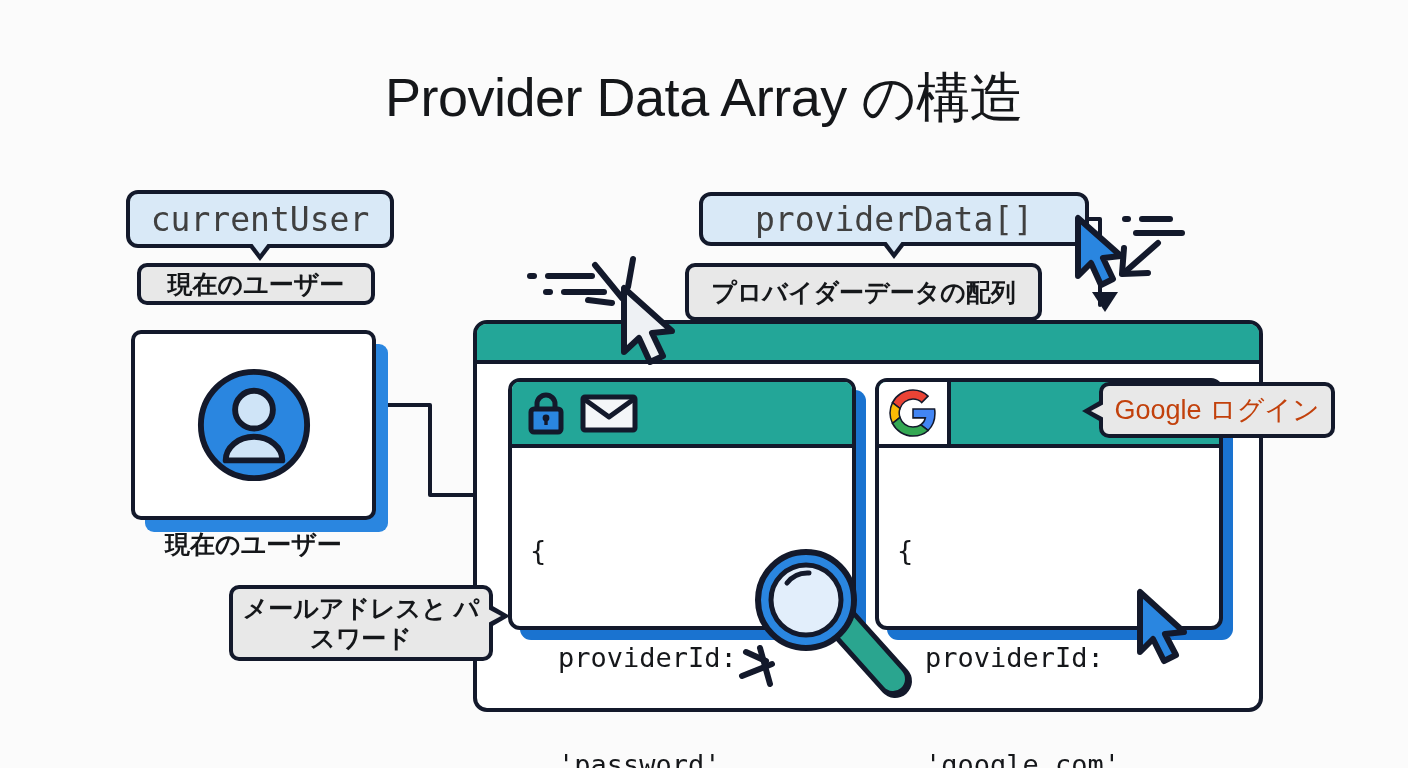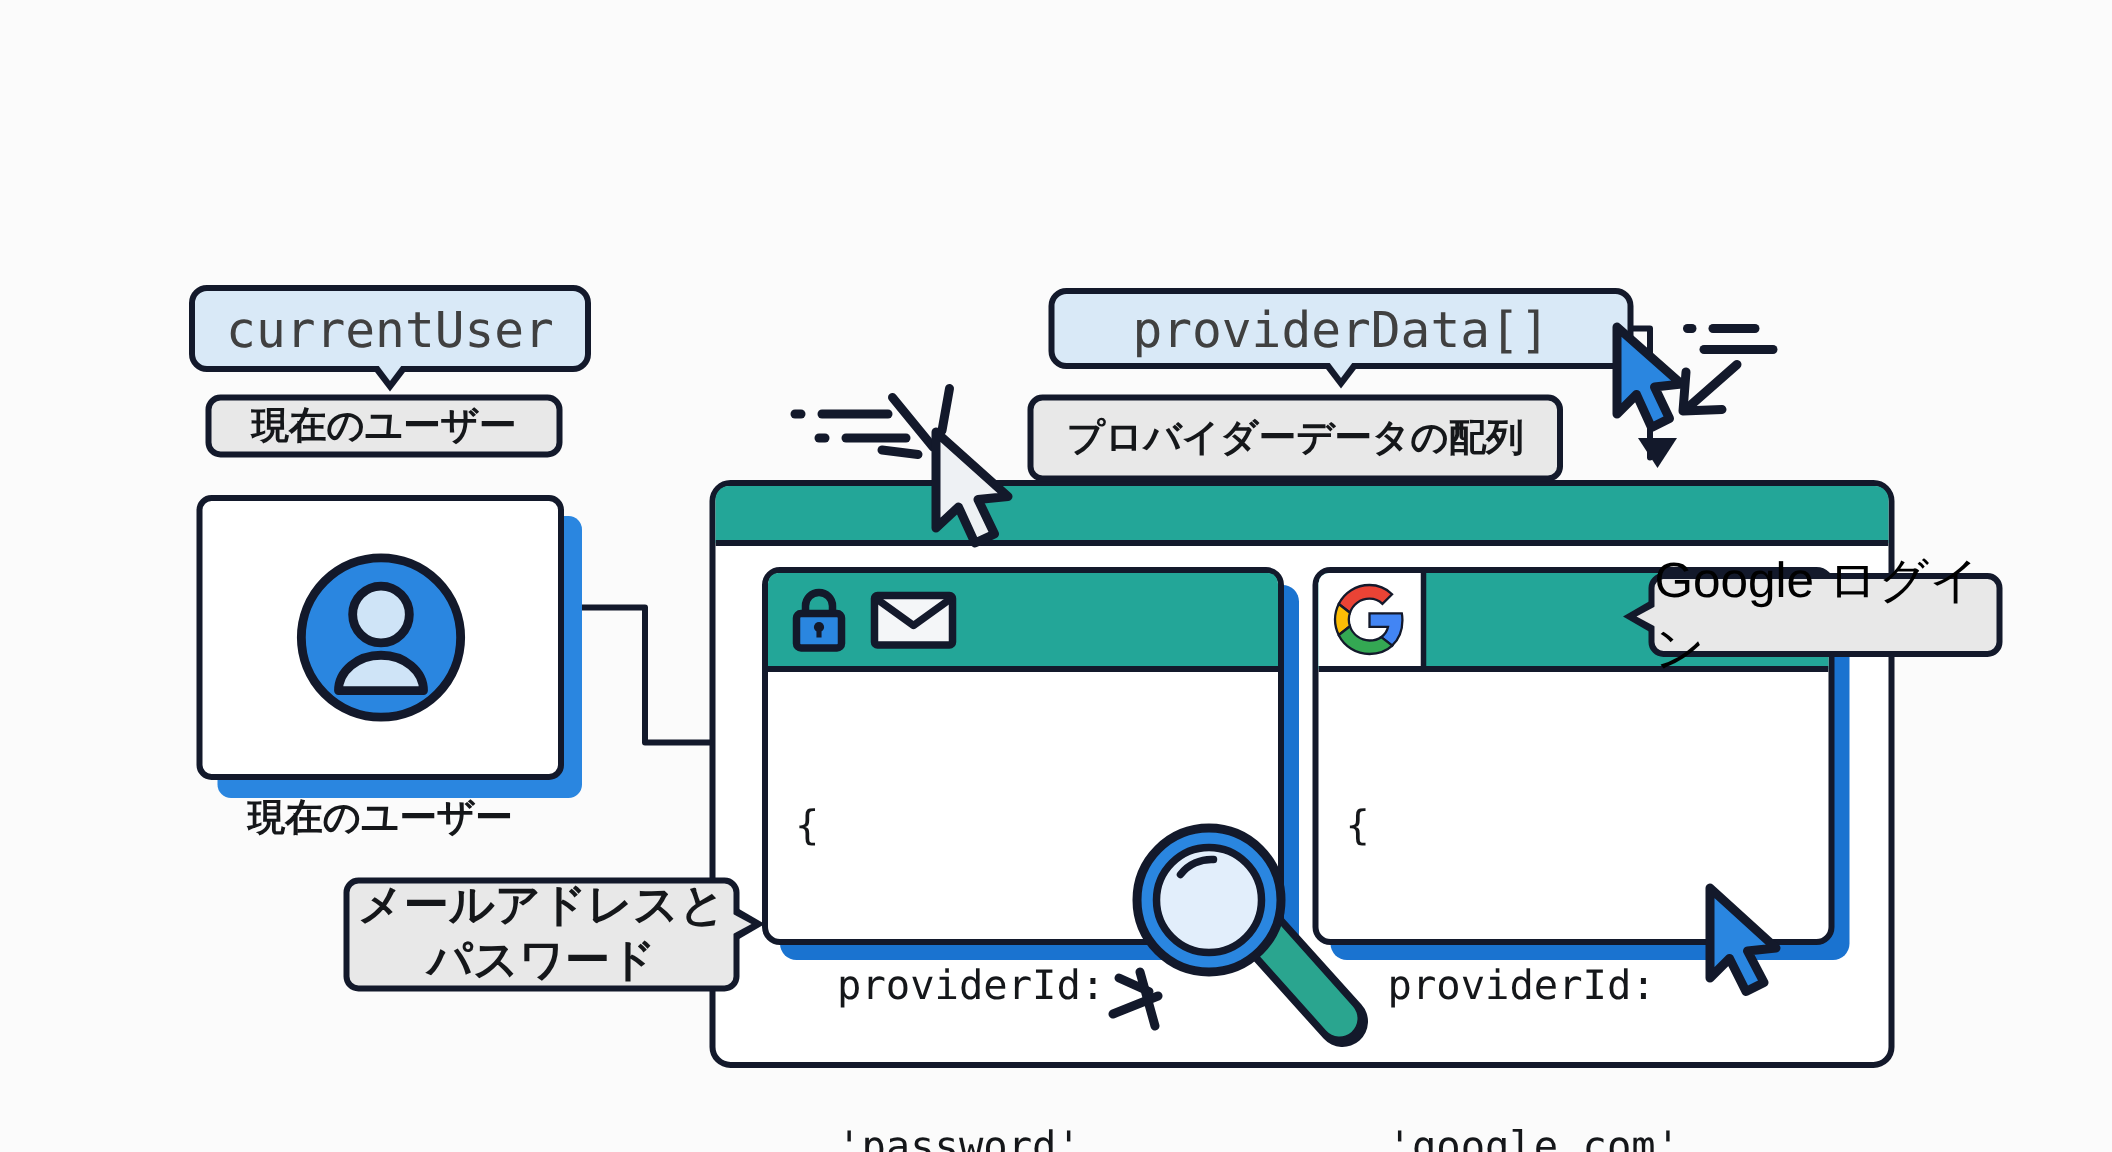--- a/index.html
+++ b/index.html
@@ -168,22 +168,22 @@
   #label-provider-data { left: 685px; top: 263px; width: 357px; height: 58px; }
 
   
   #callout-google-login {
     position: absolute;
     left: 1099px; top: 382px;
     width: 236px; height: 56px;
     border: 4px solid #13192b;
     border-radius: 10px;
     background: #e8e8e8;
-    font-size: 33px;
-    color: #000000;
+    font-size: 27px;
+    color: #c2410c;
     display: flex; align-items: center; justify-content: center;
     box-sizing: border-box;
   }
   #callout-google-login::after {
     content: "";
     position: absolute;
     left: -21px; top: 14px;
     width: 0; height: 0;
     border-top: 11px solid transparent;
     border-bottom: 11px solid transparent;
@@ -201,21 +201,21 @@
   }
 
   
   #callout-email-password {
     position: absolute;
     left: 229px; top: 585px;
     width: 264px; height: 76px;
     border: 4px solid #13192b;
     border-radius: 10px;
     background: #e8e8e8;
-    font-size: 30px;
+    font-size: 25px;
     font-weight: 700;
     color: #15171a;
     display: flex; align-items: center; justify-content: center;
     text-align: center;
     line-height: 1.22;
     box-sizing: border-box;
   }
   #callout-email-password::after {
     content: "";
     position: absolute;
@@ -237,20 +237,21 @@
   }
 
   svg { display: block; overflow: visible; }
   .ovl { position: absolute; left: 0; top: 0; pointer-events: none; }
 </style>
 </head>
 <body>
 
 <div id="stage">
 
+  <div class="abs" id="page-title">Provider Data Array の構造</div>
 
   <svg class="ovl" width="1408" height="768">
 
     <path d="M 378 405 L 430 405 L 430 495 L 478 495" fill="none" stroke="#13192b" stroke-width="4" stroke-linejoin="round" stroke-linecap="round"></path>
 
     <path d="M 1021 219 L 1100 219 L 1100 305" fill="none" stroke="#13192b" stroke-width="4" stroke-linejoin="round" stroke-linecap="round"></path>
   </svg>
 
   <div class="abs" id="user-card">
     <svg width="118" height="118" viewBox="0 0 100 100">

